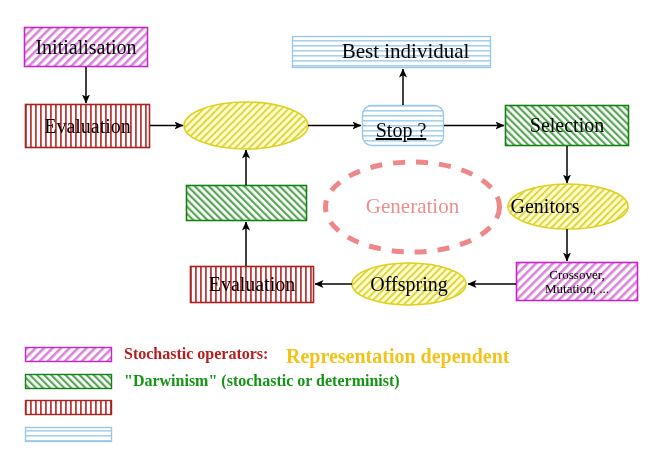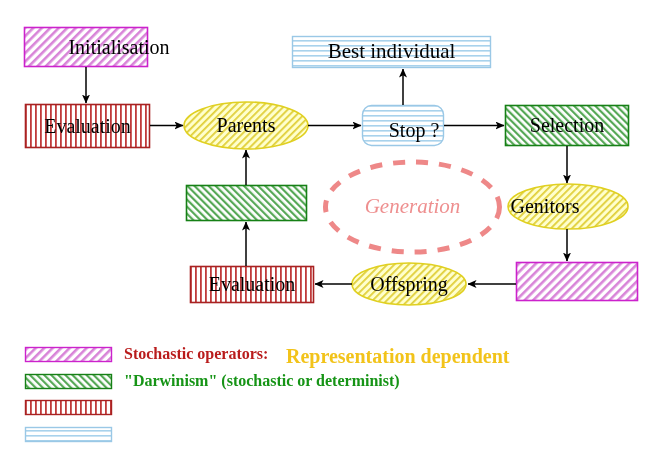--- a/index.html
+++ b/index.html
@@ -108,41 +108,42 @@
       <line x1="246" y1="266" x2="246" y2="222" marker-end="url(#arrowhead)"></line>
       <line x1="246" y1="185" x2="246" y2="150" marker-end="url(#arrowhead)"></line>
     </g>
 
     <rect x="25.5" y="347.5" width="86" height="14" fill="url(#pat-stochastic)" stroke="#cc22cc" stroke-width="1.4"></rect>
     <rect x="25.5" y="374.5" width="86" height="14" fill="url(#pat-darwinism)" stroke="#168016" stroke-width="1.4"></rect>
     <rect x="25.5" y="400.5" width="86" height="14" fill="url(#pat-cpu)" stroke="#a82222" stroke-width="1.4"></rect>
     <rect x="25.5" y="427.5" width="86" height="14" fill="url(#pat-checkpoint)" stroke="#9ac8e6" stroke-width="1.4"></rect>
   </svg>
 
-  <div class="node-label" style="left:24px; top:27px; width:124px; height:40px; font-size:20px;padding-left:33px;">Initialisation</div>
+  <div class="node-label" style="left:24px; top:27px; width:124px; height:40px; font-size:20px;">Initialisation</div>
 
   <div class="node-label" style="left:25px; top:104px; width:125px; height:44px; font-size:20px;">Evaluation</div>
 
-  <div class="node-label" style="left:184px; top:102px; width:124px; height:47px; font-size:20px;">Parents</div>
 
-  <div class="node-label" style="left:292px; top:36px; width:199px; height:32px; font-size:21px;">Best individual</div>
+  <div class="node-label" style="left:292px; top:36px; width:199px; height:32px; font-size:21px;padding-left:14px;">Best individual</div>
 
-  <div class="node-label" style="left:373px; top:105px; width:82px; height:50px; font-size:20px;">Stop ?</div>
+  <div class="node-label" style="left:360px; top:105px; width:82px; height:50px; font-size:20px;text-decoration:underline;">Stop ?</div>
 
   <div class="node-label" style="left:505px; top:105px; width:124px; height:41px; font-size:20px;">Selection</div>
 
   <div class="node-label" style="left:485px; top:184px; width:120px; height:45px; font-size:20px;">Genitors</div>
 
+  <div class="node-label" style="left:516px; top:262px; width:122px; height:39px; font-size:13px; white-space:pre-line;">Crossover,
+Mutation, ...</div>
 
   <div class="node-label" style="left:352px; top:263px; width:114px; height:42px; font-size:20px;">Offspring</div>
 
   <div class="node-label" style="left:190px; top:266px; width:124px; height:37px; font-size:20px;">Evaluation</div>
 
 
-  <div class="node-label" style="left:325px; top:162px; width:175px; height:90px; font-size:21px; color:#ee8f8f;font-style:italic;">Generation</div>
+  <div class="node-label" style="left:325px; top:162px; width:175px; height:90px; font-size:21px; color:#ee8f8f;">Generation</div>
 
   <span class="legend-text" style="left:124px; top:345px; font-size:16px; color:#b91c1c;">Stochastic operators:</span>
   <span class="legend-text" style="left:286px; top:345px; font-size:20px; color:#f2c31a;">Representation dependent</span>
 
   <span class="legend-text" style="left:124px; top:372px; font-size:16px; color:#169416;">"Darwinism" (stochastic or determinist)</span>
 
 
 </div>
 
 </body></html>

